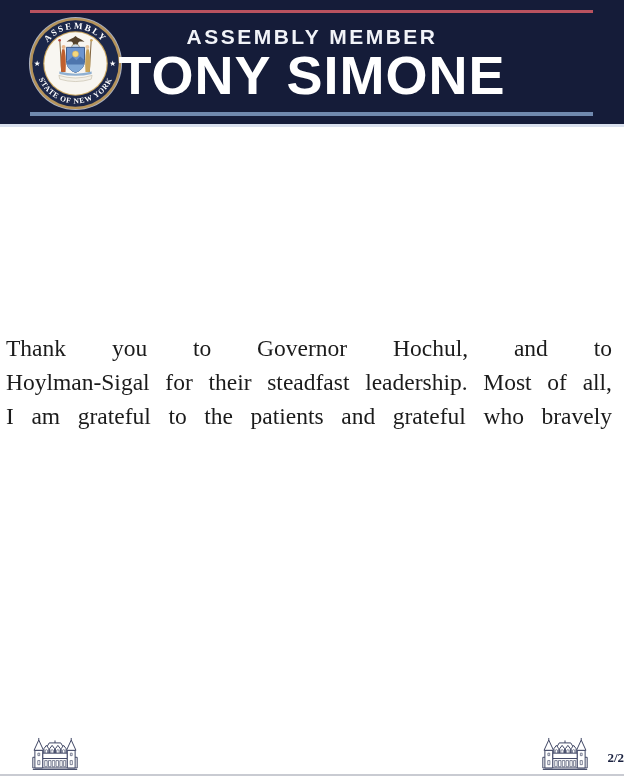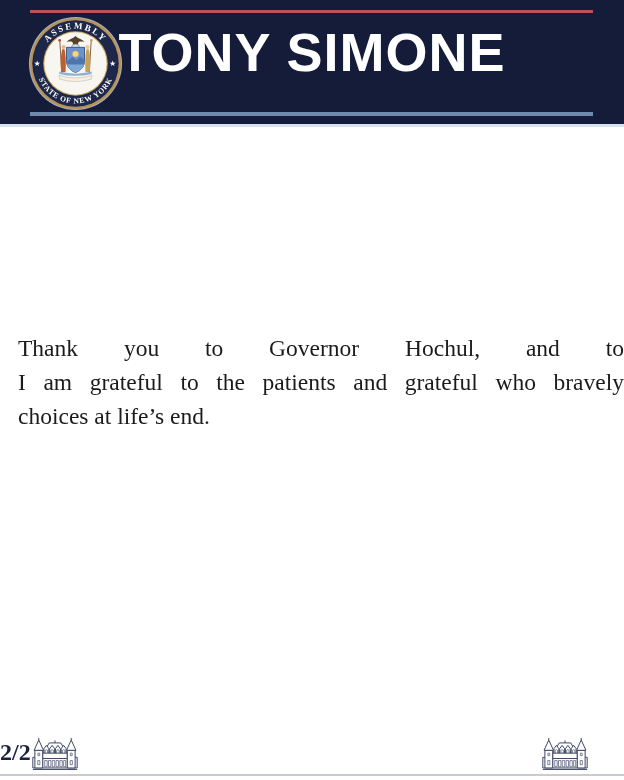--- a/index.html
+++ b/index.html
@@ -39,43 +39,43 @@
     font-size:21px;line-height:23px;font-weight:600;
     letter-spacing:2.5px;color:#f1f3f8;
   }
   .member-name{
     margin-top:2px;
     font-size:54px;line-height:50px;font-weight:800;
     letter-spacing:1px;color:#ffffff;
   }
   
   .paragraph{
-    position:absolute;top:331px;left:18px;width:606px;
+    position:absolute;top:331px;left:6px;width:606px;
     color:#1b1b1b;
     font-size:23.5px;
   }
   .pline{
     line-height:34px;height:34px;white-space:nowrap;
     text-align:justify;text-align-last:justify;
     overflow:hidden;
   }
   .pline.last{
     text-align:left;text-align-last:left;
   }
   
   .capitol{
     position:absolute;bottom:7px;width:46px;height:38px;
   }
   .capitol.left{left:32px;}
   .capitol.right{right:36px;}
   .page-indicator{
     position:absolute;bottom:14px;left:0;width:100%;
-    text-align:left;
+    text-align:right;
     font-family:"Liberation Serif", serif;
-    font-size:24px;font-weight:bold;color:#1b2240;
+    font-size:13px;font-weight:bold;color:#1b2240;
   }
   .bottom-divider{
     position:absolute;bottom:4px;left:0;right:0;height:2px;
     background:#c9cbd2;
   }
 </style>
 </head>
 <body>
 
 <div class="page">
@@ -129,31 +129,32 @@
         <circle cx="66.7" cy="25.5" r="1.4" fill="#c9a258"></circle>
         <path d="M64 35 Q66.5 45 65 59 L60.5 59 Q59.5 46 61.5 35 Z" fill="#c8a258"></path>
         <circle cx="62.5" cy="32.6" r="2.1" fill="#e9c7a0"></circle>
 
         <path d="M33 58.5 Q50 63 67 58.5 L67 61 Q50 65 33 61 Z" fill="#8fb0d1"></path>
         <path d="M32.5 62.5 Q50 68 67.5 62.5 L66.5 66.5 Q50 71.5 33.5 66.5 Z" fill="#f3f0e8" stroke="#b3ab93" stroke-width="0.5"></path>
       </g>
     </svg>
 
     <div class="titles">
+      <div class="eyebrow">ASSEMBLY MEMBER</div>
       <div class="member-name">TONY SIMONE</div>
     </div>
 
     <div class="blue-line"></div>
     <div class="header-light-edge"></div>
   </div>
 
   <div class="paragraph">
     <div class="pline">Thank you to Governor Hochul, and to</div>
+    <div class="pline">Hoylman-Sigal for their steadfast leadership. Most of all,</div>
     <div class="pline">I am grateful to the patients and grateful who bravely</div>
-    <div class="pline last">choices at life’s end.</div>
   </div>
 
   <svg class="capitol left" viewBox="0 0 56 46" xmlns="http://www.w3.org/2000/svg" fill="none" stroke="#3d4463" stroke-width="1.2" stroke-linejoin="round">
 
     <path d="M14 21 L21 9.5 H35 L42 21" fill="#ffffff"></path>
     <line x1="28" y1="9.5" x2="28" y2="6.5"></line>
 
     <path d="M14.5 22 V16.5 L17.5 12.5 L20.5 16.5 V22" fill="#ffffff"></path>
     <path d="M21.5 22 V16.5 L24.5 12.5 L27.5 16.5 V22" fill="#ffffff"></path>
     <path d="M28.5 22 V16.5 L31.5 12.5 L34.5 16.5 V22" fill="#ffffff"></path>

